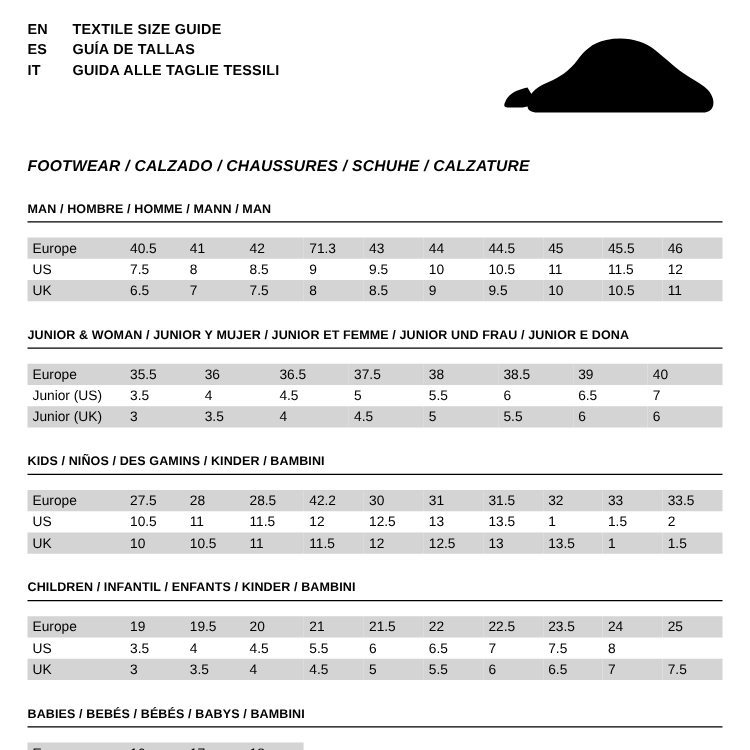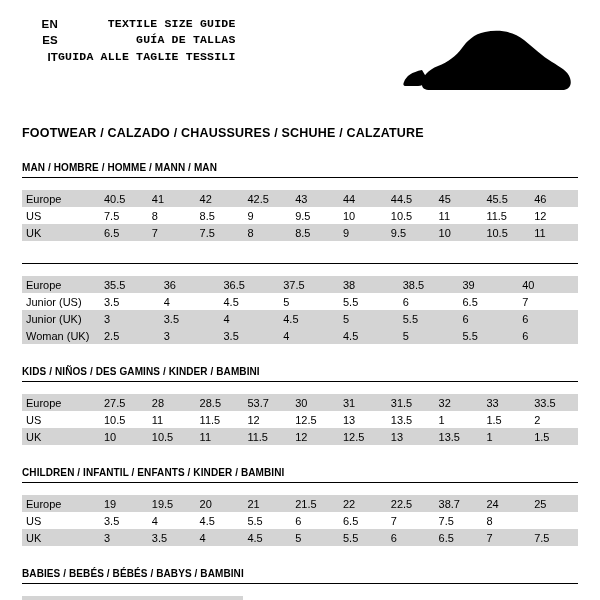--- a/index.html
+++ b/index.html
@@ -24,52 +24,51 @@
 
   
   .header {
     position: relative;
     height: 92px;
   }
   .lang-table {
     border-collapse: collapse;
     font-size: 11.5px;
     line-height: 16.4px;
-    text-align: right;
   }
   .lang-table td {
     padding: 0;
     vertical-align: top;
     white-space: nowrap;
   }
   .lang-code {
     width: 36px;
     font-weight: bold;
     letter-spacing: 0.2px;
   }
   .lang-title {
     font-weight: bold;
     letter-spacing: 0.2px;
-    font-family: Liberation Mono, monospace;
   }
 
   .shoe {
     position: absolute;
     right: 6px;
     top: 10px;
     width: 190px;
     height: 78px;
   }
 
   .section-title {
     font-weight: bold;
     font-size: 12.5px;
     letter-spacing: 0.2px;
     margin-top: 18px;
     margin-bottom: 0;
+    font-style: italic;
   }
 
   
   .block {
     margin-top: 22px;
   }
   .block-title {
     font-size: 10px;
     font-weight: bold;
     letter-spacing: 0.1px;
@@ -139,21 +138,21 @@
   <div class="block">
     <div class="block-title">MAN / HOMBRE / HOMME / MANN / MAN</div>
     <div class="rule"></div>
     <table class="sizes">
       <tbody>
         <tr class="shaded">
           <td class="label">Europe</td>
           <td class="cell">40.5</td>
           <td class="cell">41</td>
           <td class="cell">42</td>
-          <td class="cell">42.5</td>
+          <td class="cell">71.3</td>
           <td class="cell">43</td>
           <td class="cell">44</td>
           <td class="cell">44.5</td>
           <td class="cell">45</td>
           <td class="cell">45.5</td>
           <td class="cell">46</td>
         </tr>
         <tr>
           <td class="label">US</td>
           <td class="cell">7.5</td>
@@ -178,20 +177,21 @@
           <td class="cell">9.5</td>
           <td class="cell">10</td>
           <td class="cell">10.5</td>
           <td class="cell">11</td>
         </tr>
       </tbody>
     </table>
   </div>
 
   <div class="block">
+    <div class="block-title">JUNIOR &amp; WOMAN / JUNIOR Y MUJER / JUNIOR ET FEMME / JUNIOR UND FRAU / JUNIOR E DONA</div>
     <div class="rule"></div>
     <table class="sizes">
       <tbody>
         <tr class="shaded">
           <td class="label">Europe</td>
           <td class="cell">35.5</td>
           <td class="cell">36</td>
           <td class="cell">36.5</td>
           <td class="cell">37.5</td>
           <td class="cell">38</td>
@@ -214,46 +214,35 @@
           <td class="label">Junior (UK)</td>
           <td class="cell">3</td>
           <td class="cell">3.5</td>
           <td class="cell">4</td>
           <td class="cell">4.5</td>
           <td class="cell">5</td>
           <td class="cell">5.5</td>
           <td class="cell">6</td>
           <td class="cell">6</td>
         </tr>
-        <tr class="shaded">
-          <td class="label">Woman (UK)</td>
-          <td class="cell">2.5</td>
-          <td class="cell">3</td>
-          <td class="cell">3.5</td>
-          <td class="cell">4</td>
-          <td class="cell">4.5</td>
-          <td class="cell">5</td>
-          <td class="cell">5.5</td>
-          <td class="cell">6</td>
-        </tr>
       </tbody>
     </table>
   </div>
 
   <div class="block">
     <div class="block-title">KIDS / NIÑOS / DES GAMINS / KINDER / BAMBINI</div>
     <div class="rule"></div>
     <table class="sizes">
       <tbody>
         <tr class="shaded">
           <td class="label">Europe</td>
           <td class="cell">27.5</td>
           <td class="cell">28</td>
           <td class="cell">28.5</td>
-          <td class="cell">53.7</td>
+          <td class="cell">42.2</td>
           <td class="cell">30</td>
           <td class="cell">31</td>
           <td class="cell">31.5</td>
           <td class="cell">32</td>
           <td class="cell">33</td>
           <td class="cell">33.5</td>
         </tr>
         <tr>
           <td class="label">US</td>
           <td class="cell">10.5</td>
@@ -291,21 +280,21 @@
       <tbody>
         <tr class="shaded">
           <td class="label">Europe</td>
           <td class="cell">19</td>
           <td class="cell">19.5</td>
           <td class="cell">20</td>
           <td class="cell">21</td>
           <td class="cell">21.5</td>
           <td class="cell">22</td>
           <td class="cell">22.5</td>
-          <td class="cell">38.7</td>
+          <td class="cell">23.5</td>
           <td class="cell">24</td>
           <td class="cell">25</td>
         </tr>
         <tr>
           <td class="label">US</td>
           <td class="cell">3.5</td>
           <td class="cell">4</td>
           <td class="cell">4.5</td>
           <td class="cell">5.5</td>
           <td class="cell">6</td>

